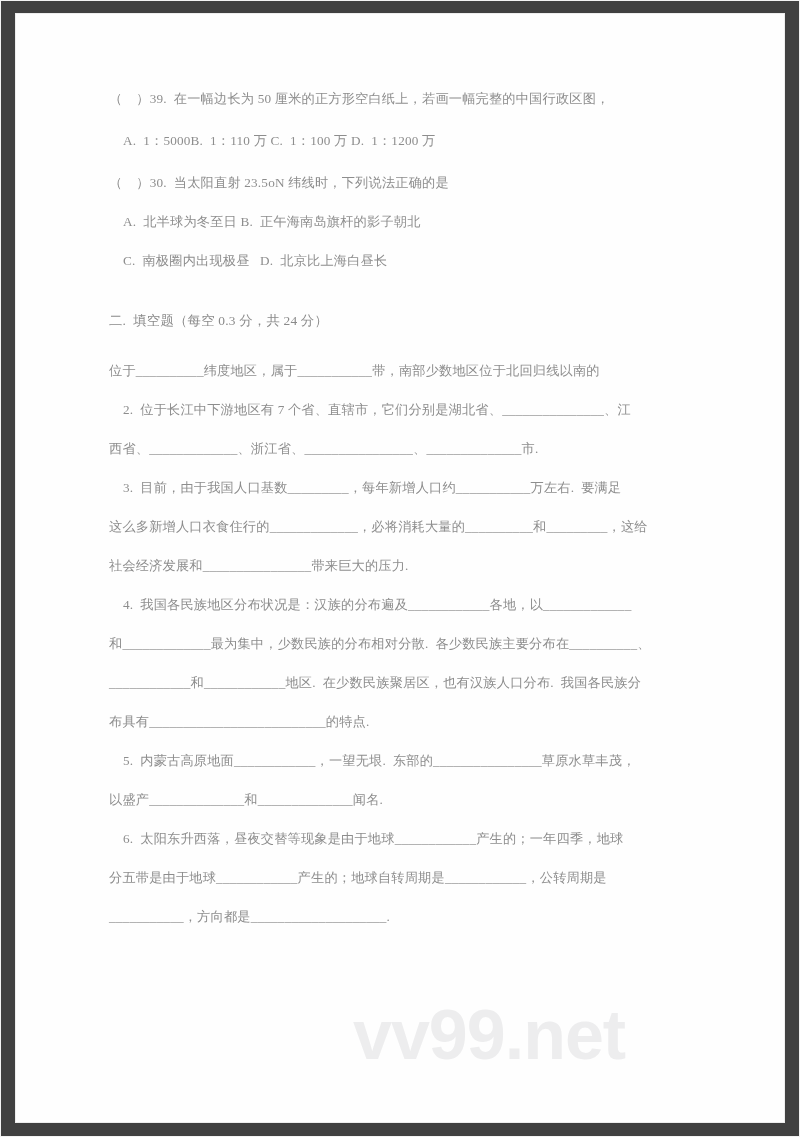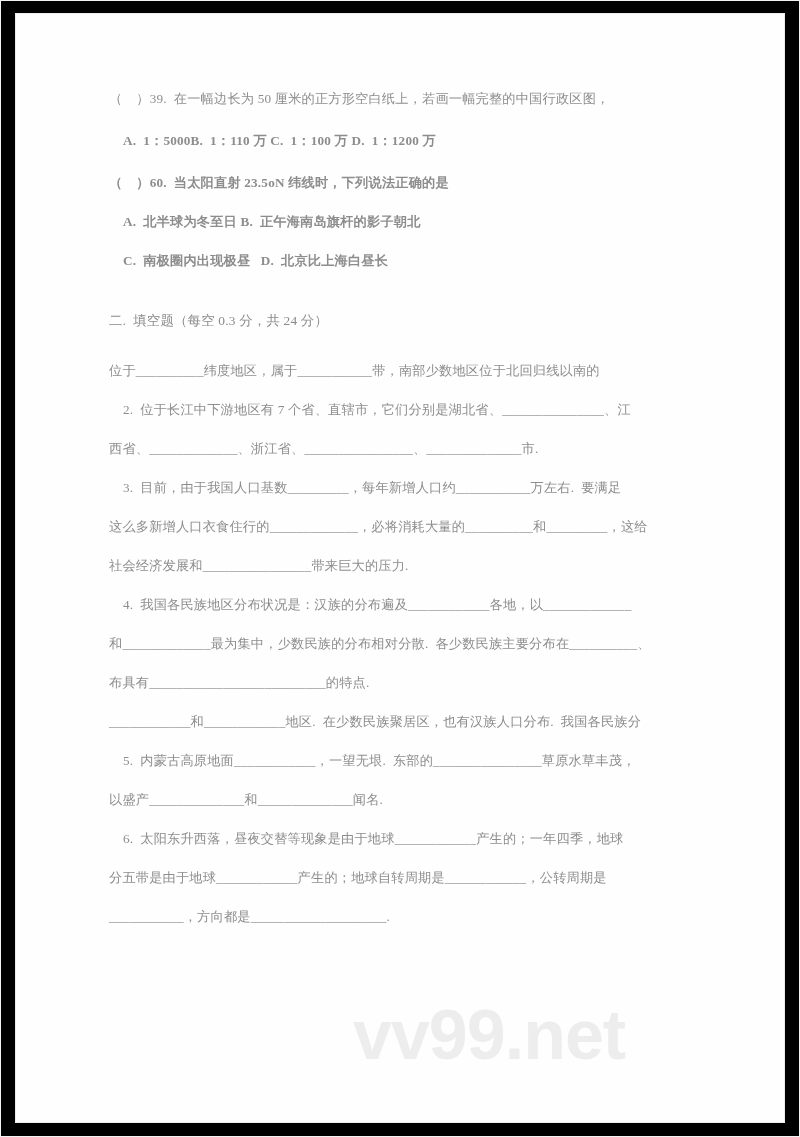--- a/index.html
+++ b/index.html
@@ -10,21 +10,21 @@
   body {
     width: 800px;
     height: 1137px;
     font-family: "Liberation Serif", "DejaVu Serif", serif;
     overflow: hidden;
   }
   #page {
     position: relative;
     width: 800px;
     height: 1137px;
-    background: #000000;
+    background: #404040;
     box-sizing: border-box;
     border: 1px solid #f2f2f2;
     overflow: hidden;
   }
   .sheet {
     position: absolute;
     left: 14px;
     top: 12px;
     width: 770px;
     height: 1110px;
@@ -41,21 +41,21 @@
   .line {
     color: #8d8d8d;
     font-size: 13.2px;
     line-height: 39px;
     white-space: pre-wrap;
     letter-spacing: 0.2px;
     -webkit-font-smoothing: antialiased;
   }
   .gap-top-lg { margin-top: 23px; }
   .gap-top-md { margin-top: 12px; }
-  .gap-top-sm { margin-top: 3px; font-weight: bold; }
+  .gap-top-sm { margin-top: 3px; }
   .section-head {
     color: #8a8a8a;
     font-size: 13.4px;
     line-height: 36px;
   }
   #watermark {
     position: absolute;
     left: 352px;
     top: 996px;
     font-family: Liberation Sans, sans-serif;
@@ -75,21 +75,21 @@
   <div class="sheet"></div>
 
   <div id="content">
 
     <div>
       <div class="line">（    ）39.  在一幅边长为 50 厘米的正方形空白纸上，若画一幅完整的中国行政区图，</div>
       <div class="line gap-top-sm">    A.  1：5000B.  1：110 万 C.  1：100 万 D.  1：1200 万</div>
     </div>
 
     <div class="gap-top-sm">
-      <div class="line">（    ）60.  当太阳直射 23.5oN 纬线时，下列说法正确的是</div>
+      <div class="line">（    ）30.  当太阳直射 23.5oN 纬线时，下列说法正确的是</div>
       <div class="line">    A.  北半球为冬至日 B.  正午海南岛旗杆的影子朝北</div>
       <div class="line">    C.  南极圈内出现极昼   D.  北京比上海白昼长</div>
     </div>
 
     <div class="gap-top-lg">
       <div class="line section-head">二.  填空题（每空 0.3 分，共 24 分）</div>
 
       <div class="gap-top-md">
         <div class="line">位于__________纬度地区，属于___________带，南部少数地区位于北回归线以南的</div>
       </div>
@@ -101,22 +101,22 @@
 
       <div>
         <div class="line">    3.  目前，由于我国人口基数_________，每年新增人口约___________万左右.  要满足</div>
         <div class="line">这么多新增人口衣食住行的_____________，必将消耗大量的__________和_________，这给</div>
         <div class="line">社会经济发展和________________带来巨大的压力.</div>
       </div>
 
       <div>
         <div class="line">    4.  我国各民族地区分布状况是：汉族的分布遍及____________各地，以_____________</div>
         <div class="line">和_____________最为集中，少数民族的分布相对分散.  各少数民族主要分布在__________、</div>
+        <div class="line">____________和____________地区.  在少数民族聚居区，也有汉族人口分布.  我国各民族分</div>
         <div class="line">布具有__________________________的特点.</div>
-        <div class="line">____________和____________地区.  在少数民族聚居区，也有汉族人口分布.  我国各民族分</div>
       </div>
 
       <div>
         <div class="line">    5.  内蒙古高原地面____________，一望无垠.  东部的________________草原水草丰茂，</div>
         <div class="line">以盛产______________和______________闻名.</div>
       </div>
 
       <div>
         <div class="line">    6.  太阳东升西落，昼夜交替等现象是由于地球____________产生的；一年四季，地球</div>
         <div class="line">分五带是由于地球____________产生的；地球自转周期是____________，公转周期是</div>

